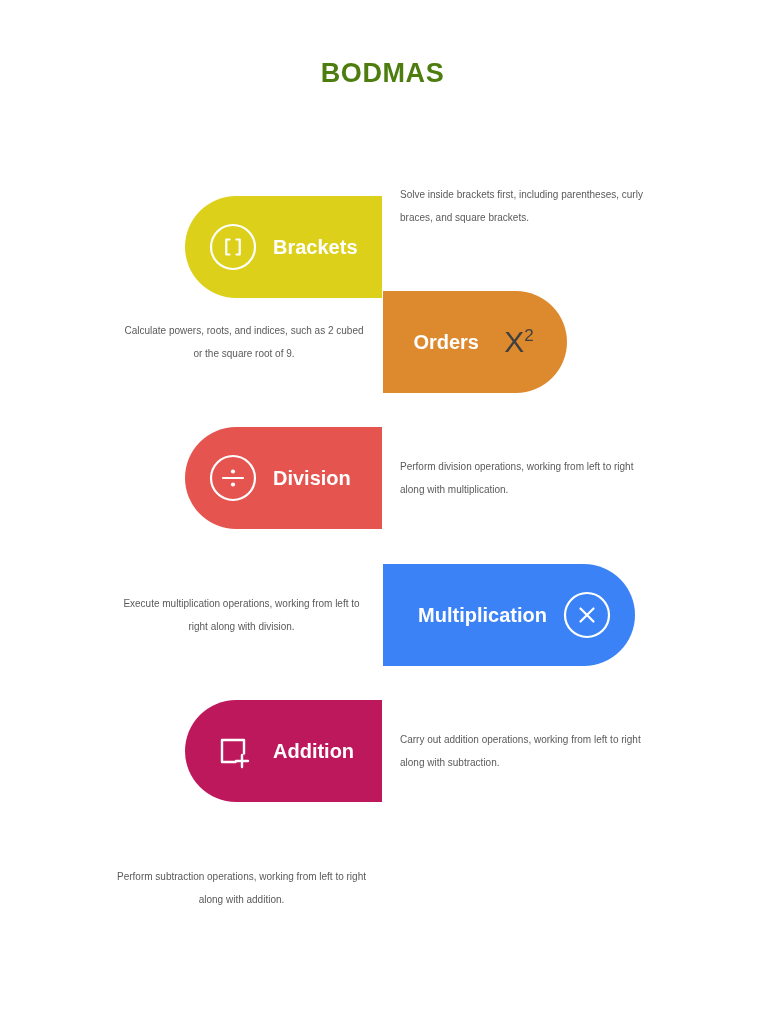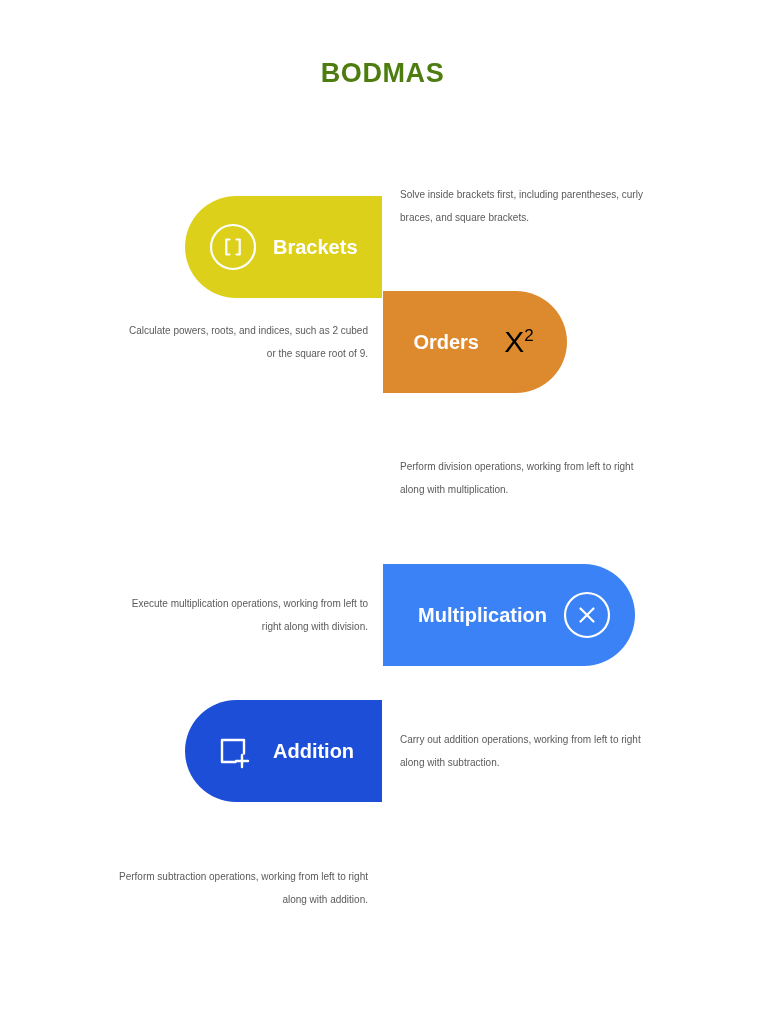--- a/index.html
+++ b/index.html
@@ -92,26 +92,26 @@
     box-sizing: border-box;
   }
   .desc.on-right {
     left: 400px;
     width: 245px;
     text-align: left;
   }
   .desc.on-left {
     left: 120px;
     width: 248px;
-    text-align: right;
+    text-align: center;
   }
 
   
   .xsup {
-    color: #000000;
+    color: #404040;
     font-size: 30px;
     font-weight: 300;
     line-height: 1;
     position: relative;
     font-family: "Liberation Sans", sans-serif;
   }
   .xsup sup {
     font-size: 17px;
     vertical-align: super;
     font-weight: 400;
@@ -140,39 +140,50 @@
   <div class="desc on-left">Calculate powers, roots, and indices, such as 2 cubed or the square root of 9.</div>
   <div class="pill right-round" id="pill-1" style="width: 184px; background: rgb(221, 138, 46);">
     <span class="pill-label">Orders</span>
     <span class="pill-icon">
       <span class="xsup"><span>X</span><sup>2</sup></span>
     </span>
   </div>
 </div>
 
 <div class="row" style="top:427px">
+  <div class="pill left-round" id="pill-2" style="background: rgb(229, 84, 79);">
+    <span class="pill-icon">
+      <svg width="52" height="52" viewBox="0 0 52 52" fill="none">
+        <circle cx="26" cy="26" r="22" stroke="#ffffff" stroke-width="2.2"></circle>
+        <line x1="16" y1="26" x2="36" y2="26" stroke="#ffffff" stroke-width="2.2" stroke-linecap="round"></line>
+        <circle cx="26" cy="19.5" r="2.1" fill="#ffffff"></circle>
+        <circle cx="26" cy="32.5" r="2.1" fill="#ffffff"></circle>
+      </svg>
+    </span>
+    <span class="pill-label">Division</span>
+  </div>
   <div class="desc on-right">Perform division operations, working from left to right along with multiplication.</div>
 </div>
 
 <div class="row" style="top:564px">
   <div class="desc on-left" style="left:115px;width:253px">Execute multiplication operations, working from left to right along with division.</div>
   <div class="pill right-round" id="pill-3" style="width: 252px; background: #3b82f6; justify-content: flex-end;">
     <span class="pill-label">Multiplication</span>
     <span class="pill-icon">
       <svg width="52" height="52" viewBox="0 0 52 52" fill="none">
         <circle cx="26" cy="26" r="22" stroke="#ffffff" stroke-width="2.2"></circle>
         <line x1="19.5" y1="19.5" x2="32.5" y2="32.5" stroke="#ffffff" stroke-width="2.2" stroke-linecap="round"></line>
         <line x1="32.5" y1="19.5" x2="19.5" y2="32.5" stroke="#ffffff" stroke-width="2.2" stroke-linecap="round"></line>
       </svg>
     </span>
   </div>
 </div>
 
 <div class="row" style="top:700px">
-  <div class="pill left-round" id="pill-4" style="background: #1d4ed8; align-items: center;">
+  <div class="pill left-round" id="pill-4" style="background: #be185d; align-items: center;">
     <span class="pill-icon">
       <svg width="52" height="52" viewBox="0 0 52 52" fill="none">
         <path d="M37 28.5V15H15v22h13.5" stroke="#ffffff" stroke-width="2.4" stroke-linecap="round" stroke-linejoin="round"></path>
         <line x1="35" y1="30" x2="35" y2="42" stroke="#ffffff" stroke-width="2.4" stroke-linecap="round"></line>
         <line x1="29" y1="36" x2="41" y2="36" stroke="#ffffff" stroke-width="2.4" stroke-linecap="round"></line>
       </svg>
     </span>
     <span class="pill-label">Addition</span>
   </div>
   <div class="desc on-right">Carry out addition operations, working from left to right along with subtraction.</div>

